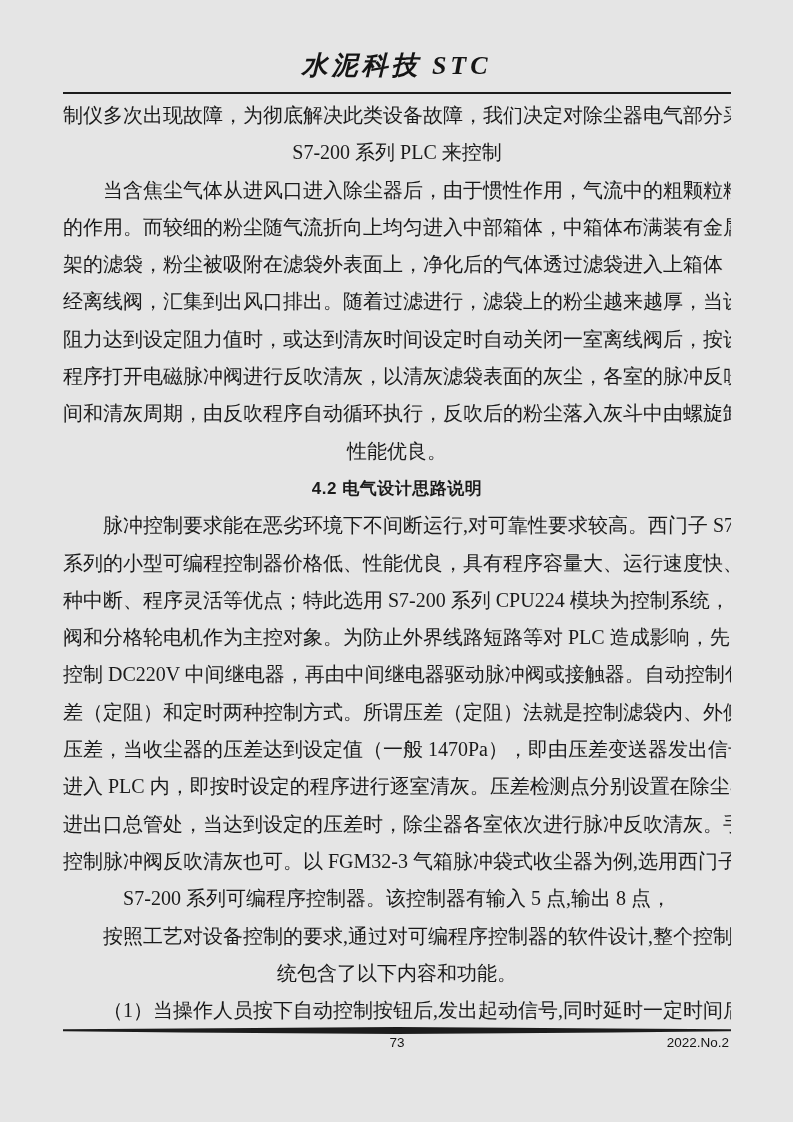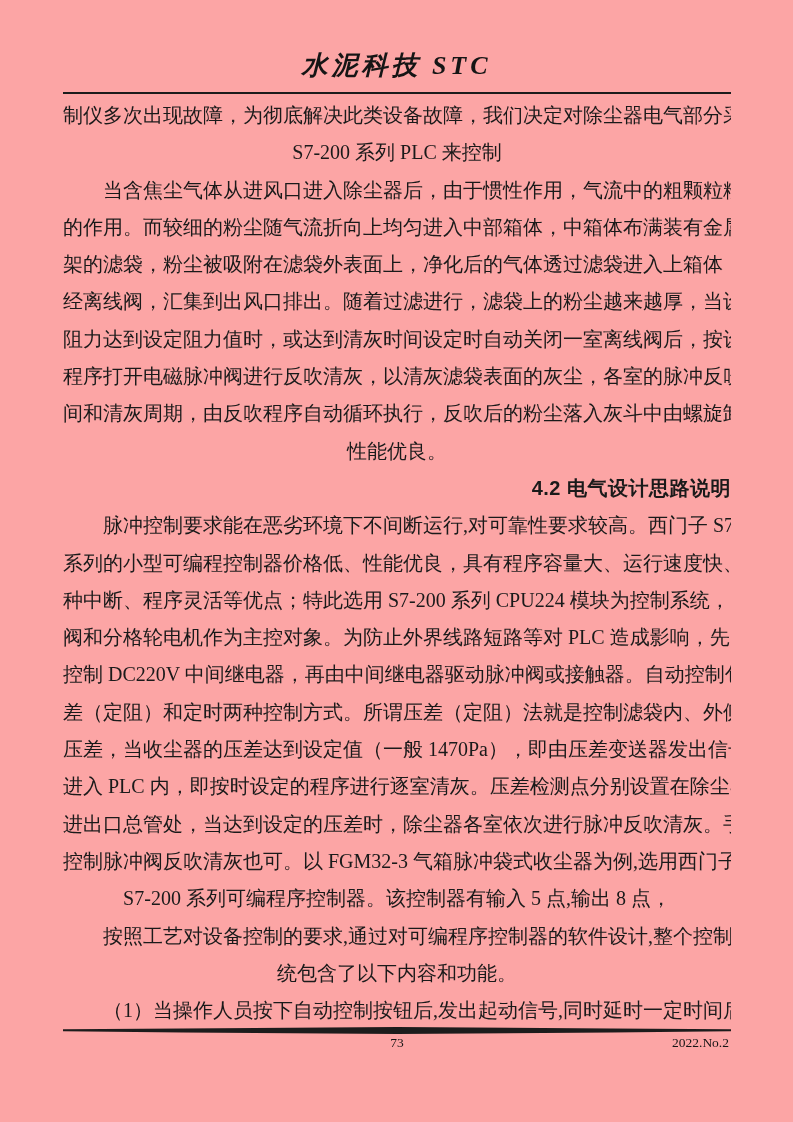--- a/index.html
+++ b/index.html
@@ -4,21 +4,21 @@
 <style>
   html, body {
     margin: 0;
     padding: 0;
     background: #ffffff;
   }
   .page {
     position: relative;
     width: 793px;
     height: 1122px;
-    background: #fca5a5;
+    background: #e5e5e5;
     overflow: hidden;
     font-family: "Liberation Serif", "DejaVu Serif", serif;
     color: #1a1a1a;
   }
   
   .journal-title {
     position: absolute;
     top: 48px;
     left: 0;
     width: 100%;
@@ -56,42 +56,42 @@
   .line.last {
     text-align: center;
     text-align-last: auto;
   }
   .line.indent {
     text-indent: 2em;
   }
   .line.heading {
     font-family: "Liberation Sans", "DejaVu Sans", sans-serif;
     font-weight: 700;
-    font-size: 20px;
-    text-align: right;
+    font-size: 17px;
+    text-align: center;
     text-align-last: auto;
     letter-spacing: 0.5px;
   }
   
   .footer {
     position: absolute;
     top: 1026px;
     left: 63px;
     width: 668px;
   }
   .footer-rule-svg {
     display: block;
     width: 668px;
     height: 9px;
   }
   .footer-row {
     position: relative;
     width: 100%;
     height: 20px;
-    font-family: Liberation Serif, serif;
+    font-family: Liberation Sans, sans-serif;
     font-size: 13.5px;
     color: #151515;
   }
   .page-number {
     position: absolute;
     left: 0;
     width: 100%;
     text-align: center;
     top: 0;
   }

